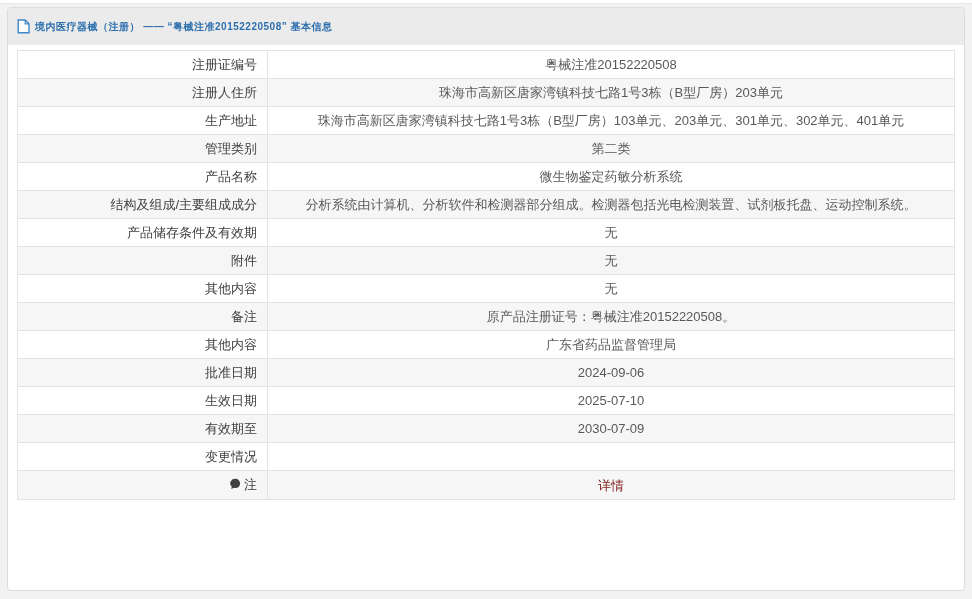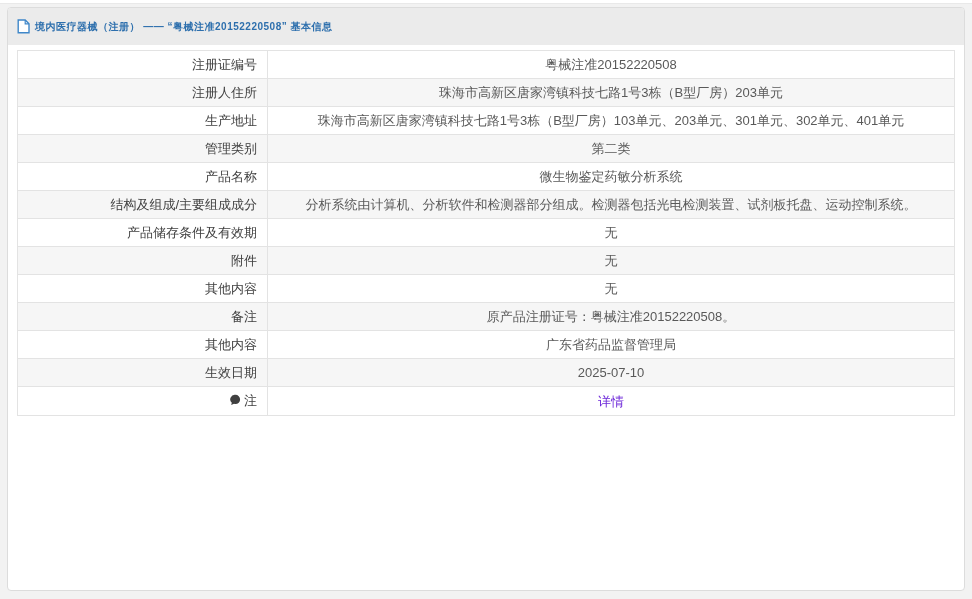--- a/index.html
+++ b/index.html
@@ -53,21 +53,21 @@
   }
   td.label-cell {
     width: 250px;
     text-align: right;
     color: #404040;
     white-space: nowrap;
   }
   td.value-cell { text-align: center; }
   table.info-table tr:nth-child(even) { background: #f6f6f6; }
   .note-icon { display: inline-block; margin-right: 3px; vertical-align: -1px; }
-  a.details-link { color: #6d28d9; text-decoration: none; cursor: pointer; }
+  a.details-link { color: #7f1d1d; text-decoration: none; cursor: pointer; }
 </style>
 </head>
 <body>
 
 <div class="top-strip"></div>
 
 <div class="card">
   <div class="card-header">
     <span class="doc-icon">
       <svg width="13" height="15" viewBox="0 0 13 15">
@@ -118,22 +118,34 @@
           </tr>
           <tr>
             <td class="label-cell"><span>备注</span></td>
             <td class="value-cell"><span>原产品注册证号：粤械注准20152220508。</span></td>
           </tr>
           <tr>
             <td class="label-cell"><span>其他内容</span></td>
             <td class="value-cell"><span>广东省药品监督管理局</span></td>
           </tr>
           <tr>
+            <td class="label-cell"><span>批准日期</span></td>
+            <td class="value-cell"><span>2024-09-06</span></td>
+          </tr>
+          <tr>
             <td class="label-cell"><span>生效日期</span></td>
             <td class="value-cell"><span>2025-07-10</span></td>
+          </tr>
+          <tr>
+            <td class="label-cell"><span>有效期至</span></td>
+            <td class="value-cell"><span>2030-07-09</span></td>
+          </tr>
+          <tr>
+            <td class="label-cell"><span>变更情况</span></td>
+            <td class="value-cell"><span></span></td>
           </tr>
           <tr>
             <td class="label-cell"><span class="note-icon"><svg width="11" height="12" viewBox="0 0 11 12">
                   <path d="M5.5 0.8a4.6 4.6 0 0 1 4.6 4.6 4.6 4.6 0 0 1-4.6 4.6c-0.5 0-1-0.08-1.45-0.23L1.2 11l0.6-2.2A4.6 4.6 0 0 1 5.5 0.8z" fill="#404040"></path>
                 </svg></span><span>注</span></td>
             <td class="value-cell"><a href="#" class="details-link">详情</a></td>
           </tr>
         </tbody>
     </table>
   </div>

